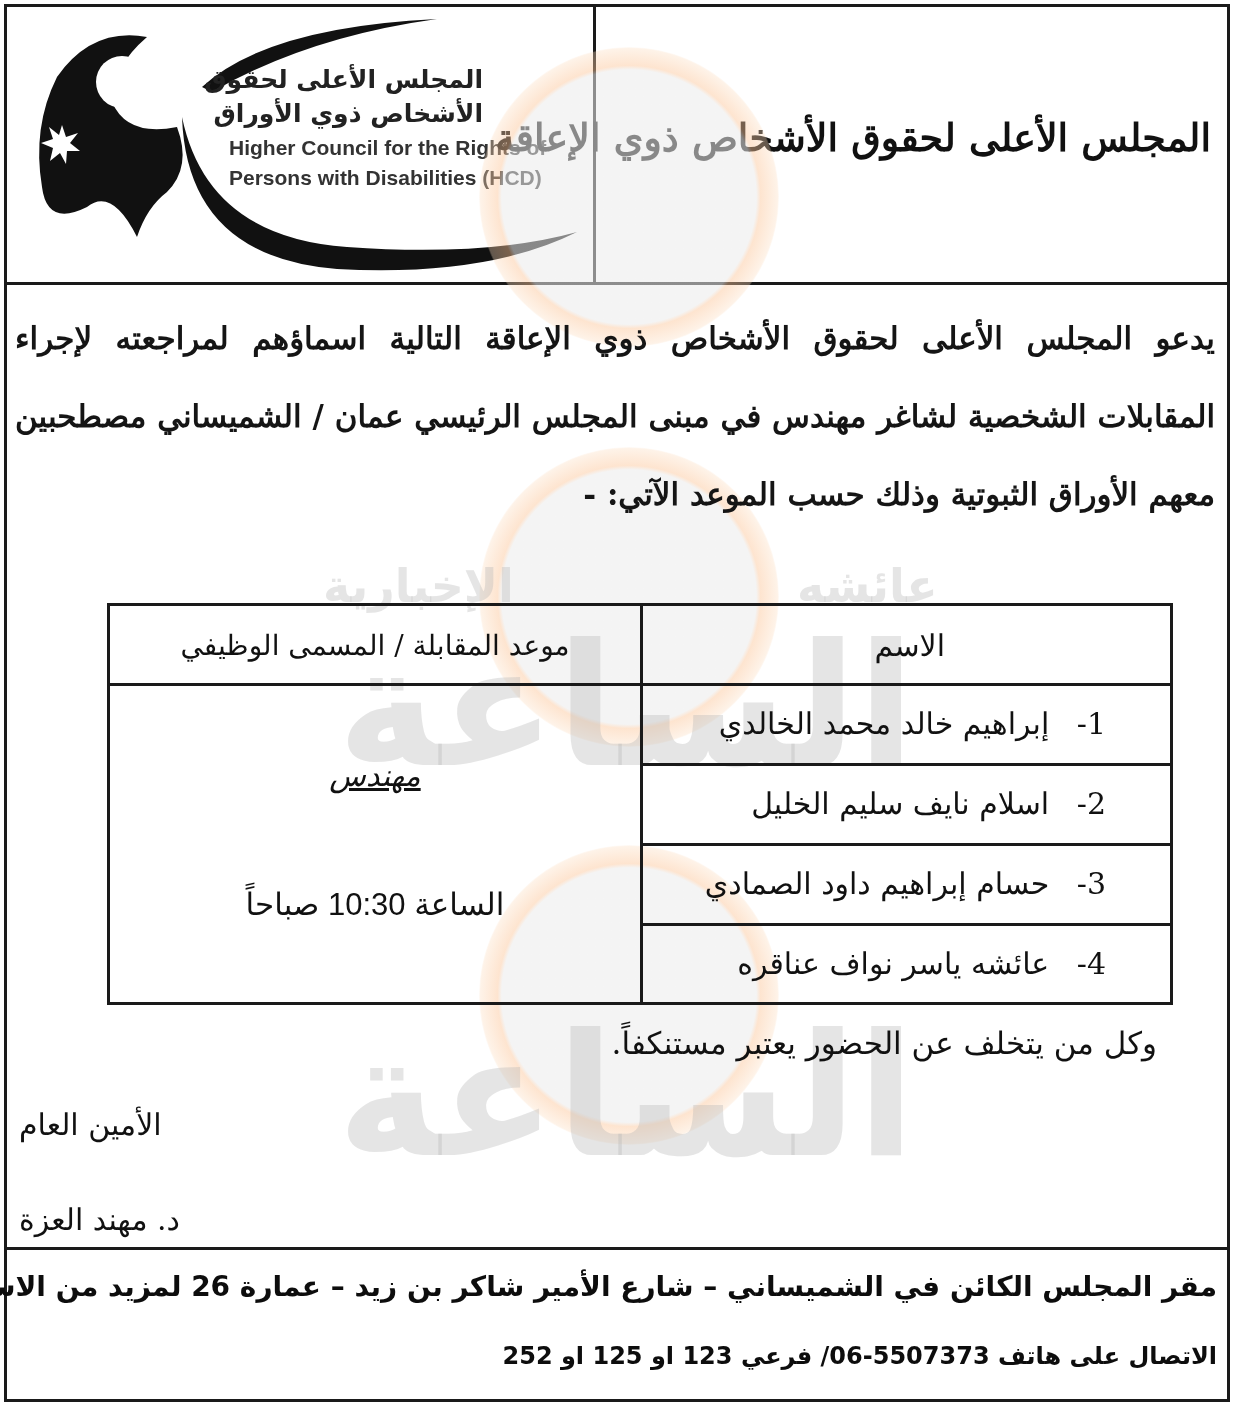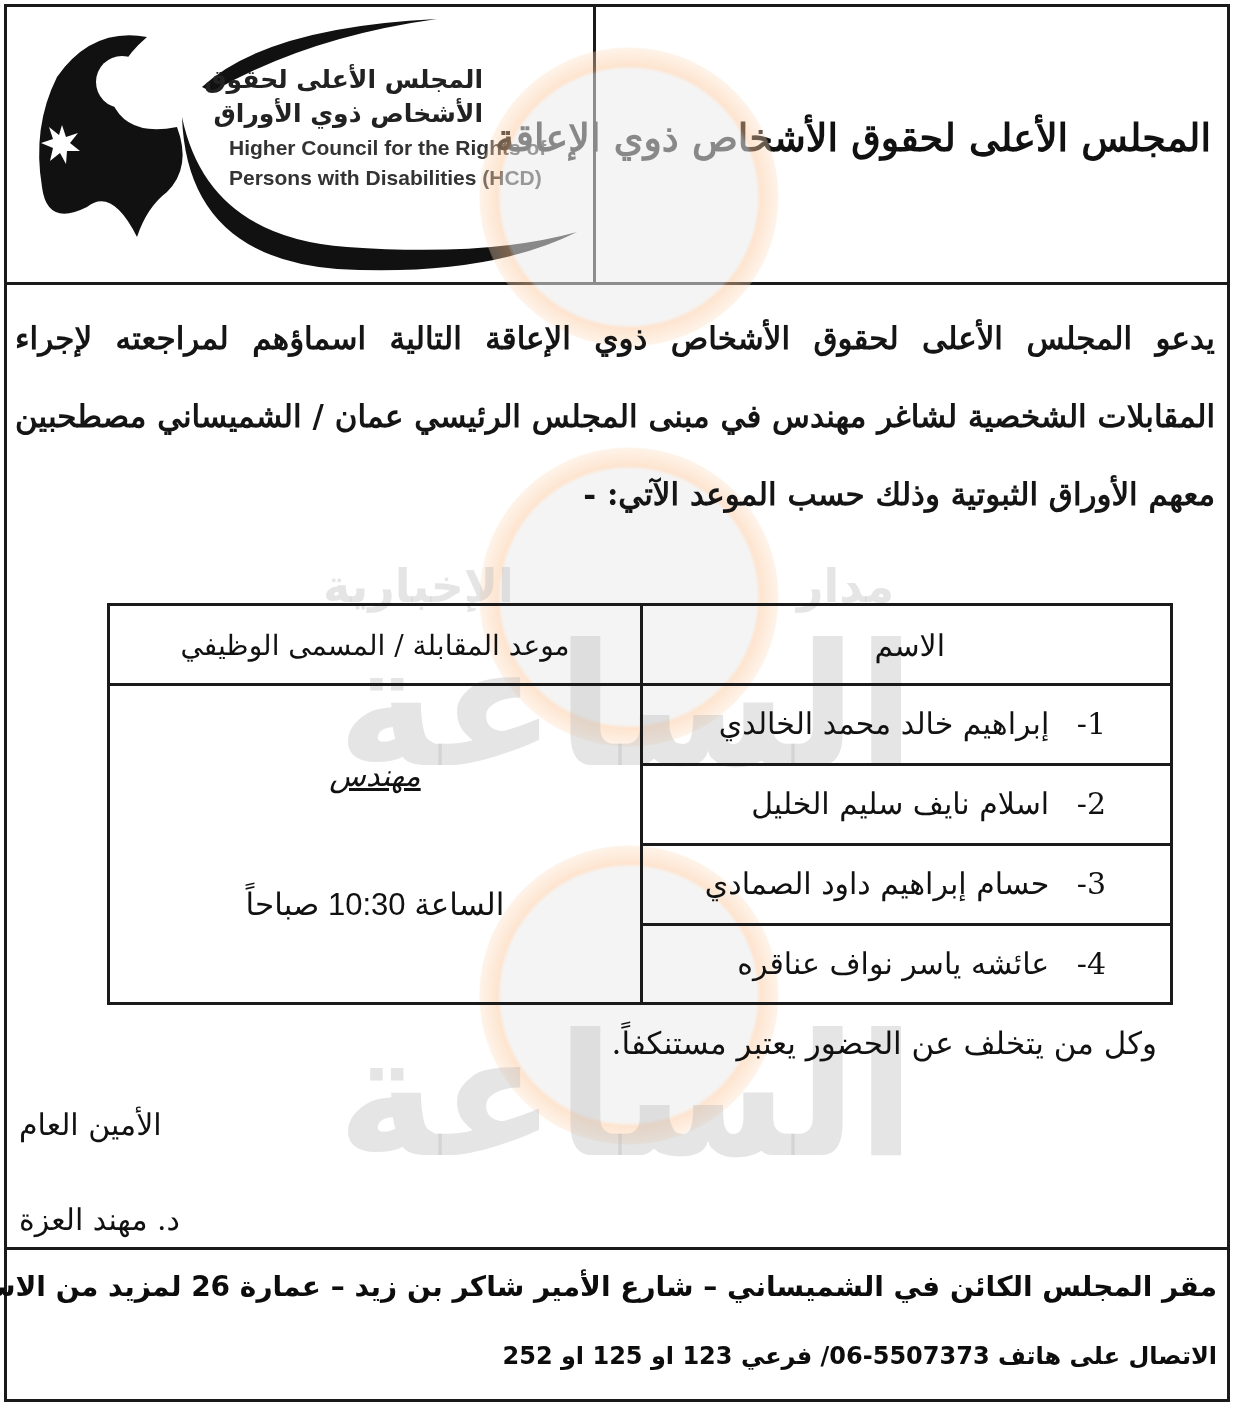--- a/index.html
+++ b/index.html
@@ -128,21 +128,21 @@
       <div class="logo-en-1">Higher Council for the Rights of</div>
       <div class="logo-en-2">Persons with Disabilities (HCD)</div>
     </div>
     <div class="divider"></div>
     <div class="header-title">المجلس الأعلى لحقوق الأشخاص ذوي الإعاقة</div>
   </div>
 
   <div class="wm wm-clock" style="left:472px; top:40px;"></div>
   <div class="wm wm-clock" style="left:472px; top:440px;"></div>
   <div class="wm wm-clock" style="left:472px; top:838px;"></div>
-  <div class="wm wm-word wm-med" style="left:790px; top:552px;">مدار</div>
+  <div class="wm wm-word wm-med" style="left:790px; top:552px;">عائشه</div>
   <div class="wm wm-word wm-med" style="left:316px; top:552px;">الإخبارية</div>
   <div class="wm wm-word wm-big" style="left:330px; top:600px;">الساعة</div>
   <div class="wm wm-word wm-big" style="left:330px; top:990px;">الساعة</div>
 
   <div class="intro">يدعو المجلس الأعلى لحقوق الأشخاص ذوي الإعاقة التالية اسماؤهم لمراجعته لإجراء المقابلات الشخصية لشاغر مهندس في مبنى المجلس الرئيسي عمان / الشميساني مصطحبين معهم الأوراق الثبوتية وذلك حسب الموعد الآتي: -</div>
 
   <div class="table">
     <div class="th-name">الاسم</div>
     <div class="th-role">موعد المقابلة / المسمى الوظيفي</div>
     <div class="col-split"></div>

